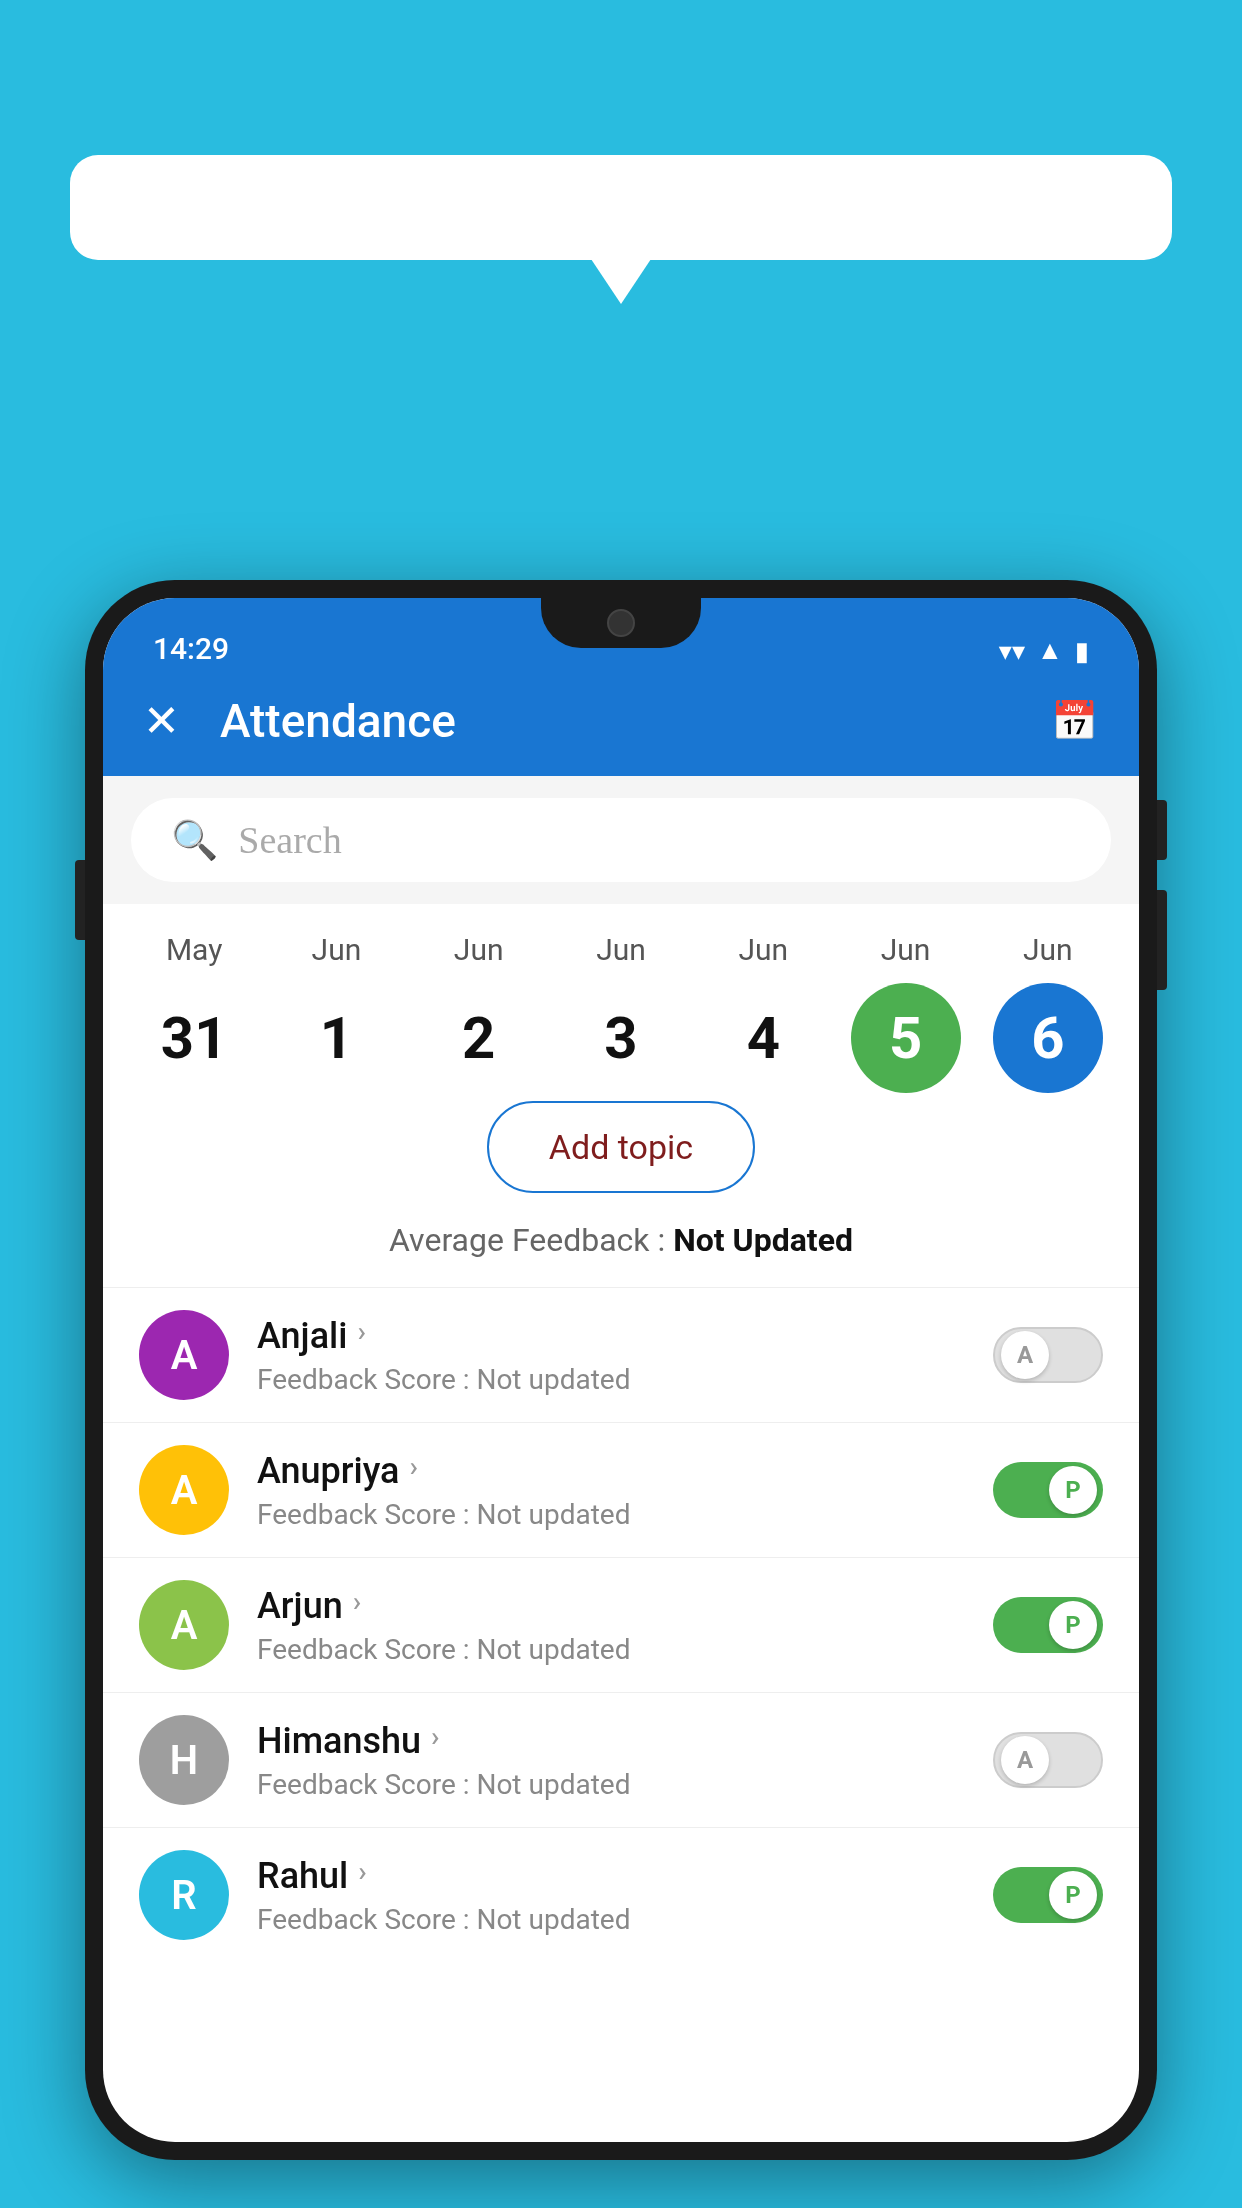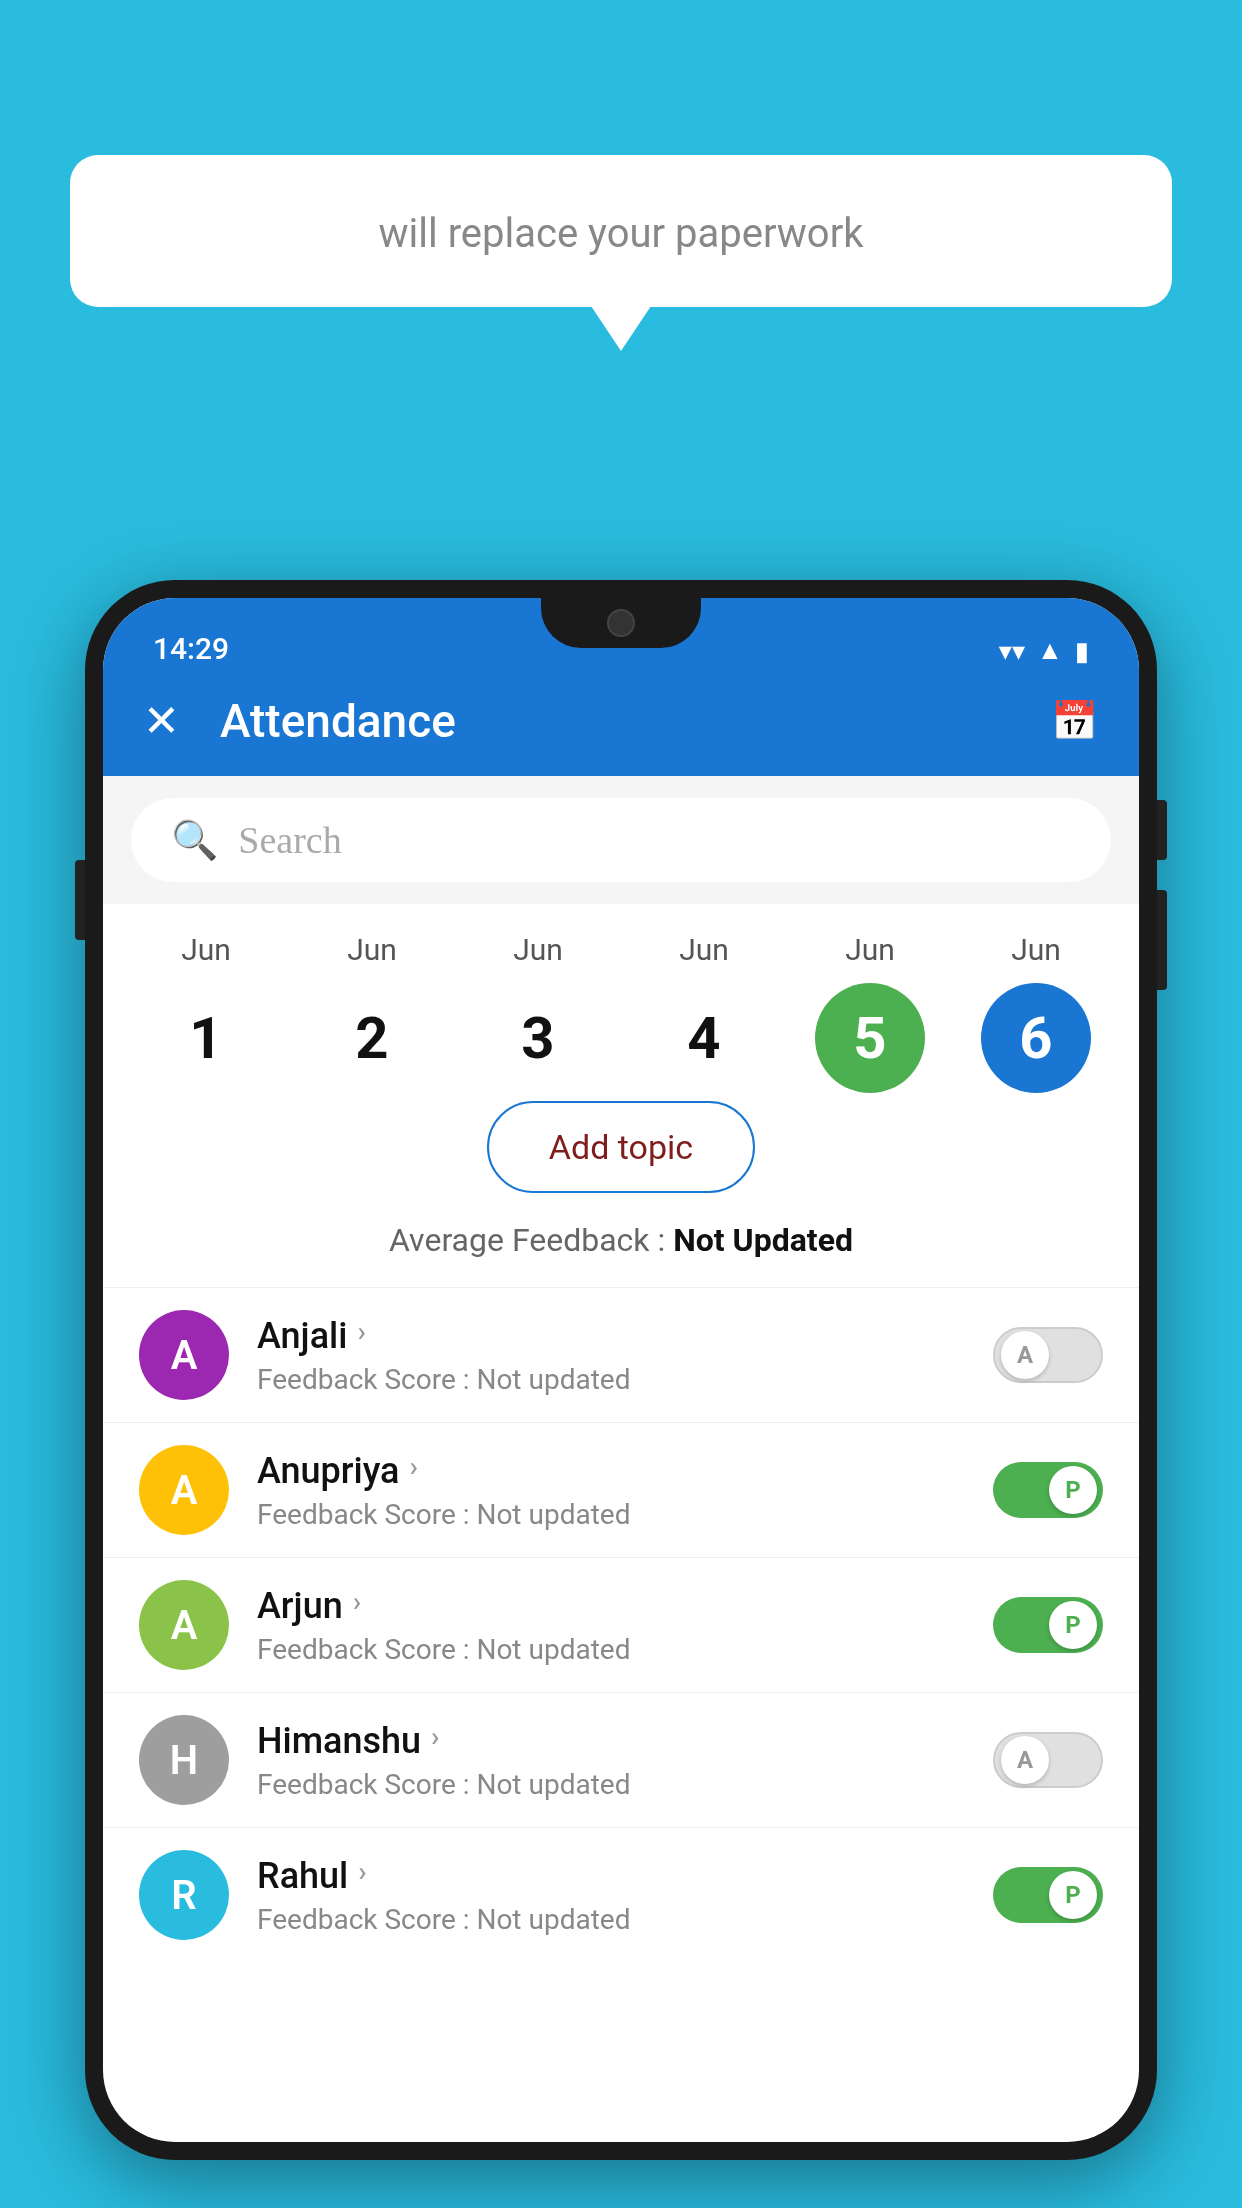--- a/index.html
+++ b/index.html
@@ -396,21 +396,20 @@
 
     .toggle-knob.on {
       color: #4CAF50;
     }
   </style>
 </head>
 <body>
 
 <div class="speech-bubble-container">
   <div class="speech-bubble">
-    <div class="bubble-subtitle">will replace your paperwork</div>
   </div>
 </div>
 
 <div class="phone-frame">
   <div class="phone-outer">
     <div class="phone-notch">
       <div class="phone-camera"></div>
     </div>
     <div class="phone-btn-left"></div>
     <div class="phone-btn-right1"></div>
@@ -434,20 +433,24 @@
       </div>
 
       <div class="search-bar-container">
         <div class="search-bar">
           <span class="search-icon">🔍</span>
           <span class="search-text">Search</span>
         </div>
       </div>
 
       <div class="calendar-strip" id="calendar-strip">
+      <div class="cal-day">
+            <div class="cal-month">May</div>
+            <div class="cal-date">31</div>
+          </div>
           <div class="cal-day">
             <div class="cal-month">Jun</div>
             <div class="cal-date">1</div>
           </div>
           <div class="cal-day">
             <div class="cal-month">Jun</div>
             <div class="cal-date">2</div>
           </div>
           <div class="cal-day">
             <div class="cal-month">Jun</div>

